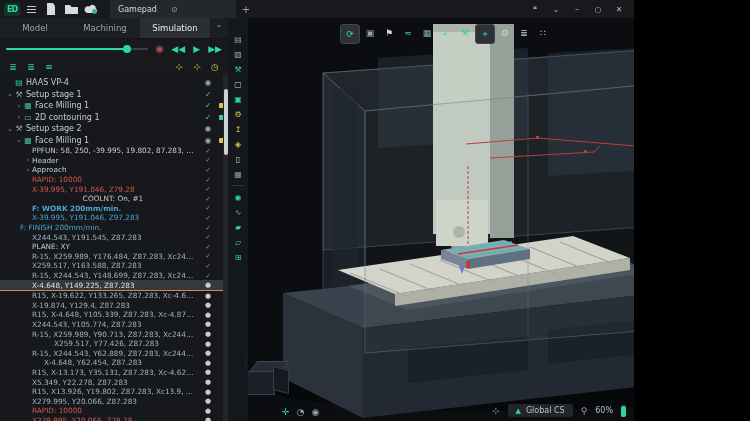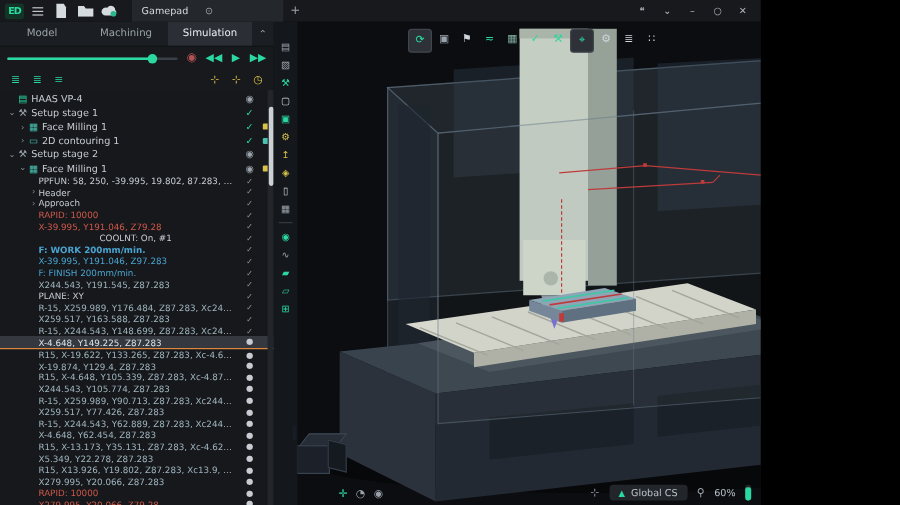--- a/index.html
+++ b/index.html
@@ -230,21 +230,21 @@
         <div class="trow code" style="padding-left: 24px; font-weight: bold;">
           <span class="exp"></span>
           <span class="lbl c-blue">F: WORK 200mm/min.</span>
           <span class="st check">✓</span>
         </div>
         <div class="trow code" style="padding-left: 24px;">
           <span class="exp"></span>
           <span class="lbl c-blue">X-39.995, Y191.046, Z97.283</span>
           <span class="st check">✓</span>
         </div>
-        <div class="trow code" style="padding-left: 24px;">
+        <div class="trow code" style="padding-left: 12px;">
           <span class="exp"></span>
           <span class="lbl c-blue">F: FINISH 200mm/min.</span>
           <span class="st check">✓</span>
         </div>
         <div class="trow code" style="padding-left: 24px;">
           <span class="exp"></span>
           <span class="lbl c-default">X244.543, Y191.545, Z87.283</span>
           <span class="st check">✓</span>
         </div>
         <div class="trow code" style="padding-left: 24px;">
@@ -290,31 +290,31 @@
         <div class="trow code" style="padding-left: 24px;">
           <span class="exp"></span>
           <span class="lbl c-default">X244.543, Y105.774, Z87.283</span>
           <span class="st dot">●</span>
         </div>
         <div class="trow code" style="padding-left: 24px;">
           <span class="exp"></span>
           <span class="lbl c-default">R-15, X259.989, Y90.713, Z87.283, Xc244.989, Yc90.774...</span>
           <span class="st dot">●</span>
         </div>
-        <div class="trow code" style="padding-left: 24px;">
+        <div class="trow code" style="padding-left: 24px; margin-left: 22px;">
           <span class="exp"></span>
           <span class="lbl c-default">X259.517, Y77.426, Z87.283</span>
           <span class="st dot">●</span>
         </div>
         <div class="trow code" style="padding-left: 24px;">
           <span class="exp"></span>
           <span class="lbl c-default">R-15, X244.543, Y62.889, Z87.283, Xc244.517, Yc77.886...</span>
           <span class="st dot">●</span>
         </div>
-        <div class="trow code" style="padding-left: 24px;">
+        <div class="trow code" style="padding-left: 36px;">
           <span class="exp"></span>
           <span class="lbl c-default">X-4.648, Y62.454, Z87.283</span>
           <span class="st dot">●</span>
         </div>
         <div class="trow code" style="padding-left: 24px;">
           <span class="exp"></span>
           <span class="lbl c-default">R15, X-13.173, Y35.131, Z87.283, Xc-4.622, Yc47.454, Zc...</span>
           <span class="st dot">●</span>
         </div>
         <div class="trow code" style="padding-left: 24px;">

